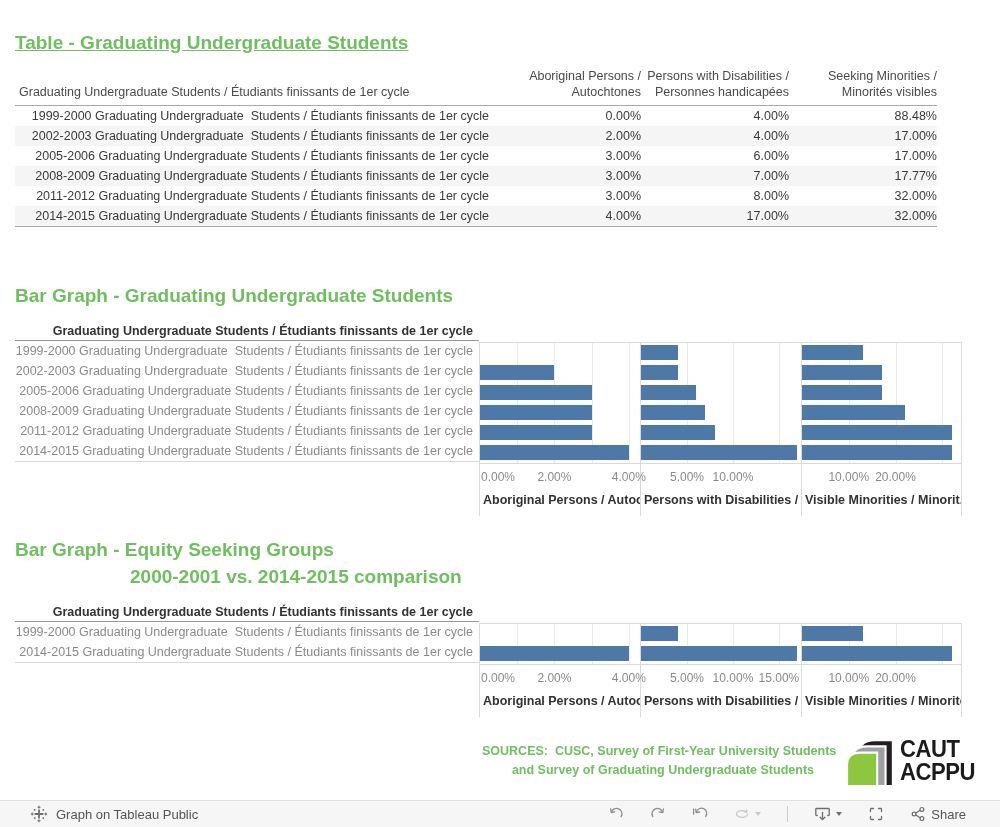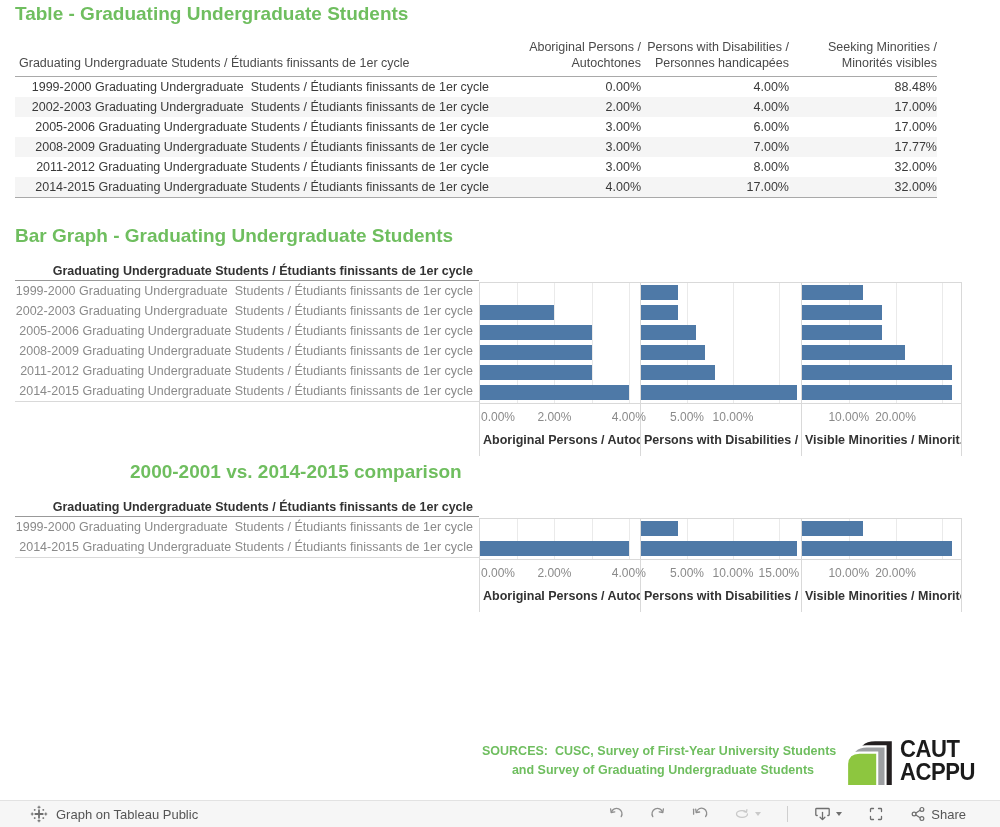--- a/index.html
+++ b/index.html
@@ -2,22 +2,22 @@
 <html style="--accent: #6fbe5f; --bar: #4e79a7;"><head>
 <meta charset="utf-8">
 <style>
   html,body{margin:0;padding:0;background:#fff;}
   .page{position:relative;width:1000px;height:827px;background:#fff;overflow:hidden;
         font-family:"Liberation Sans",sans-serif;}
   .viz{position:relative;}
 
   
   .sec-title{color:var(--accent,#6fbe5f);font-size:19px;font-weight:700;margin:0 0 0 15px;line-height:22px;}
-  .mt1{padding-top:3px;}
-  .mt2{margin-top:27px;}
+  .mt1{padding-top:32px;text-decoration:underline;}
+  .mt2{margin-top:58px;}
   .mt3{margin-top:23px;}
   .sub{margin-left:130px;margin-top:5px;}
 
   
   .table{margin:14px 0 0 15px;width:922px;}
   .thead{display:grid;grid-template-columns:478px 148px 148px 148px;align-items:end;
          padding-bottom:4px;border-bottom:1px solid #a9a9a9;}
   .th{font-size:12.5px;color:#4a4a4a;text-align:right;line-height:1.3;}
   .th.label{text-align:left;white-space:pre;padding-left:4px;align-self:end;}
   #table-rows{border-bottom:1px solid #a9a9a9;}
@@ -190,20 +190,21 @@
             </div>
             <div class="axis">
               <span class="tick" style="left: 29.4118%; transform: translateX(-50%);">10.00%</span>
               <span class="tick" style="left: 58.8235%; transform: translateX(-50%);">20.00%</span>
             </div>
             <div class="cfoot">Visible Minorities / Minorit..</div>
           </div>
         </div>
       </div>
 
+    <h2 class="sec-title mt3">Bar Graph - Equity Seeking Groups</h2>
     <h2 class="sec-title sub">2000-2001 vs. 2014-2015 comparison</h2>
     <div id="chart2" class="chart">
         <div class="labels">
           <div class="chead">Graduating Undergraduate Students / Étudiants finissants de 1er cycle</div>
           <div class="lrows">
             <div class="lrow">1999-2000 Graduating Undergraduate  Students / Étudiants finissants de 1er cycle</div>
             <div class="lrow">2014-2015 Graduating Undergraduate Students / Étudiants finissants de 1er cycle</div>
           </div>
         </div>
         <div class="panels">

